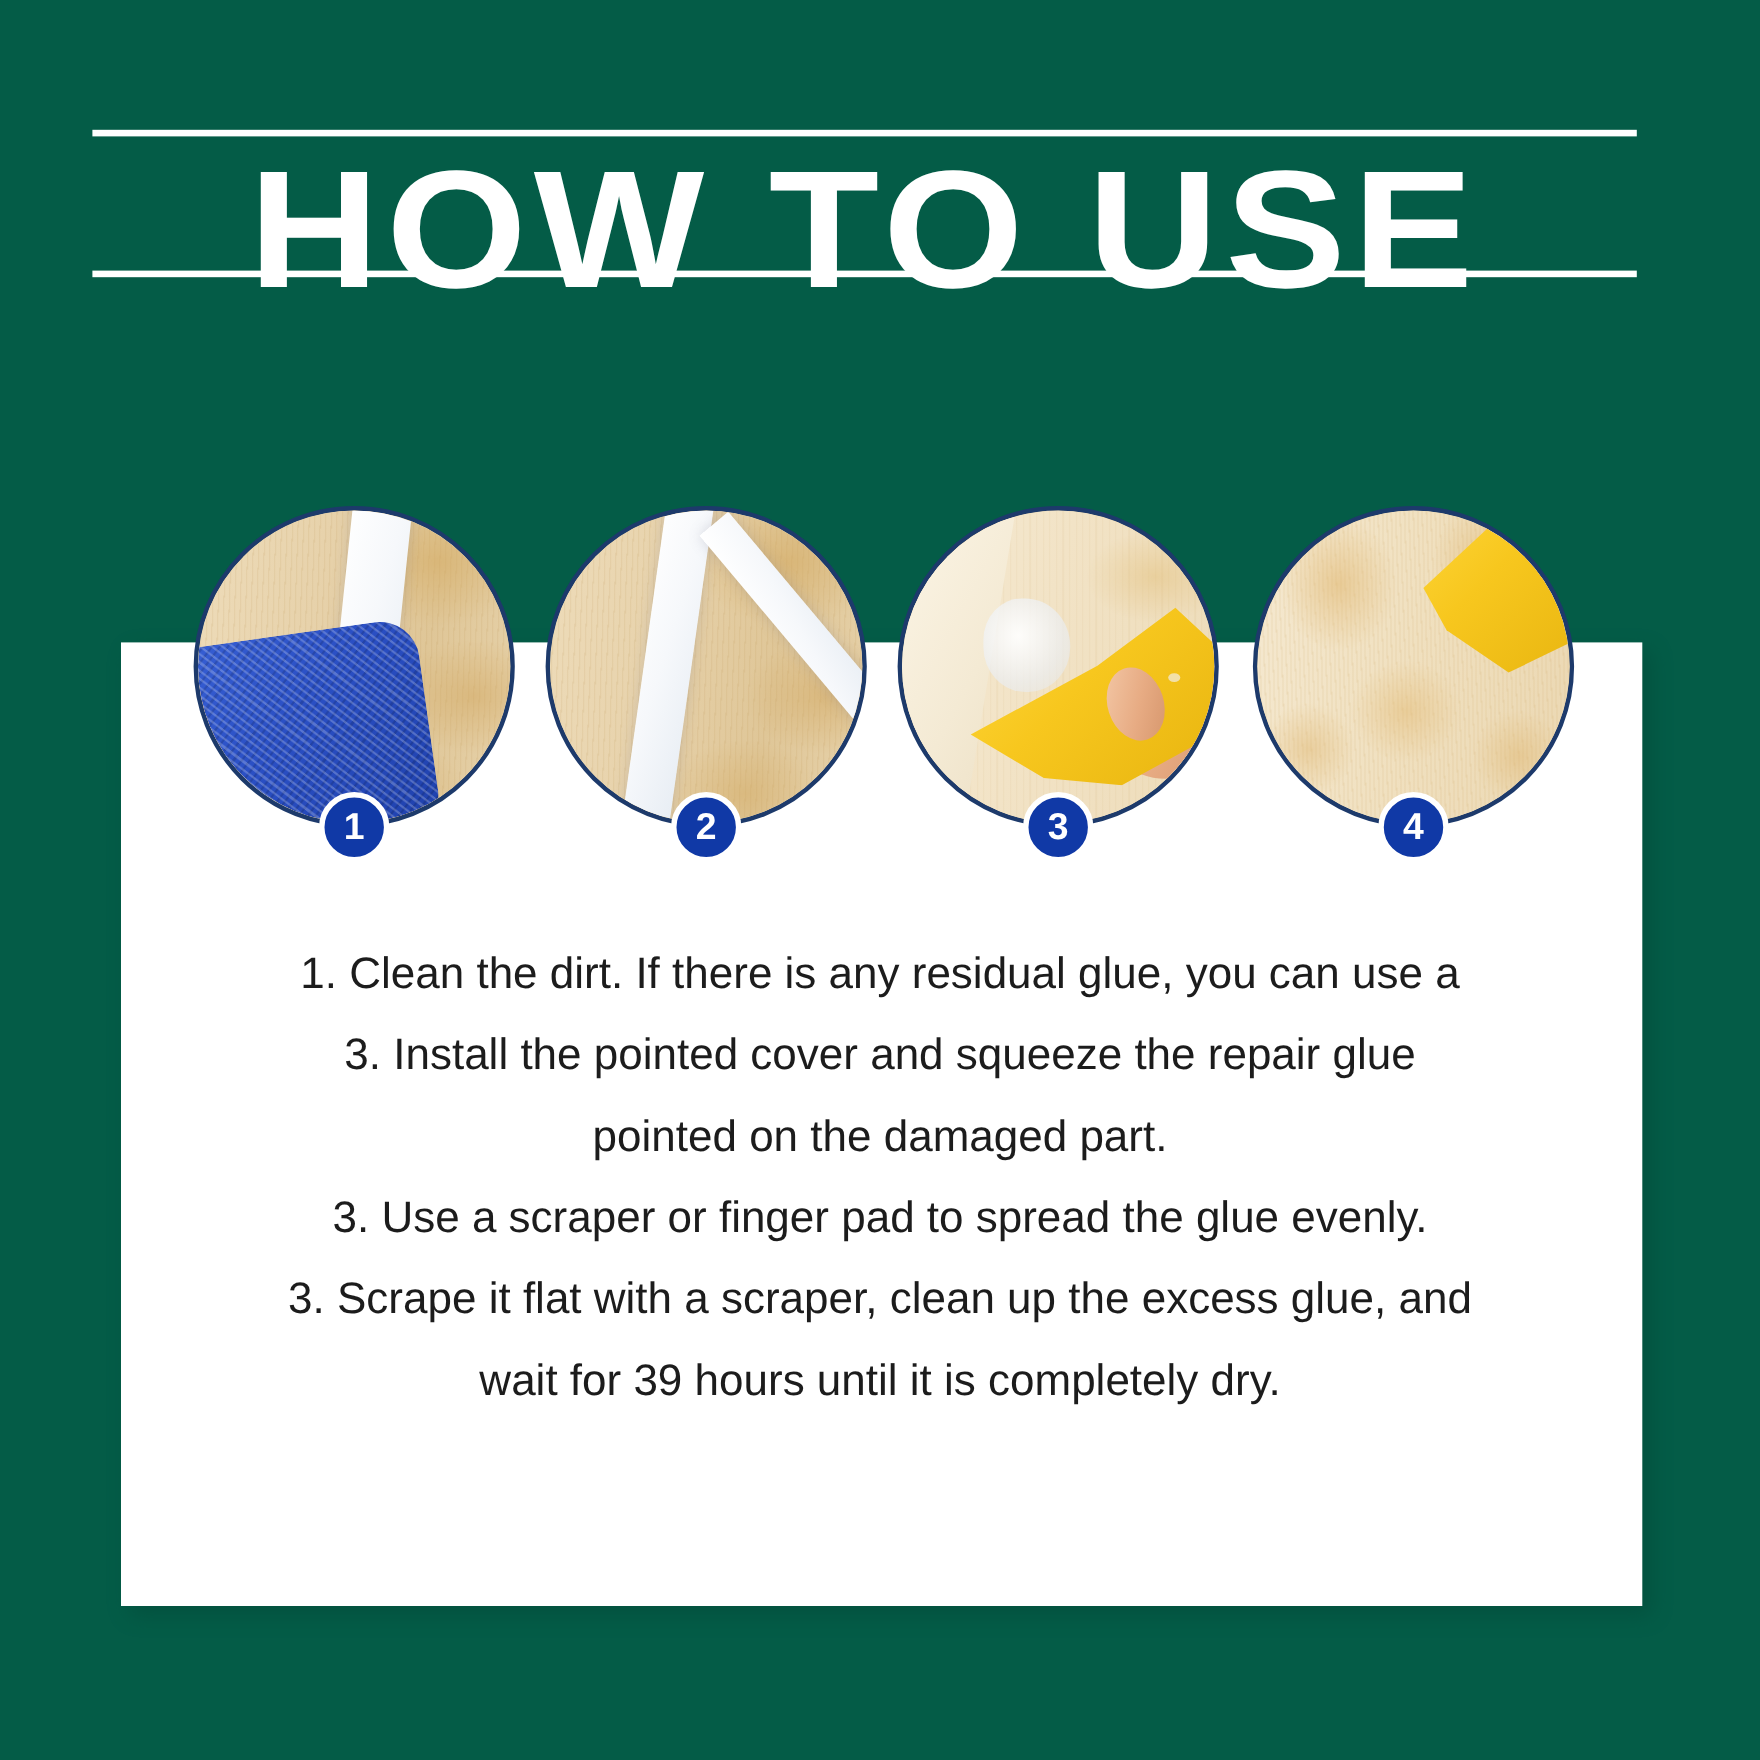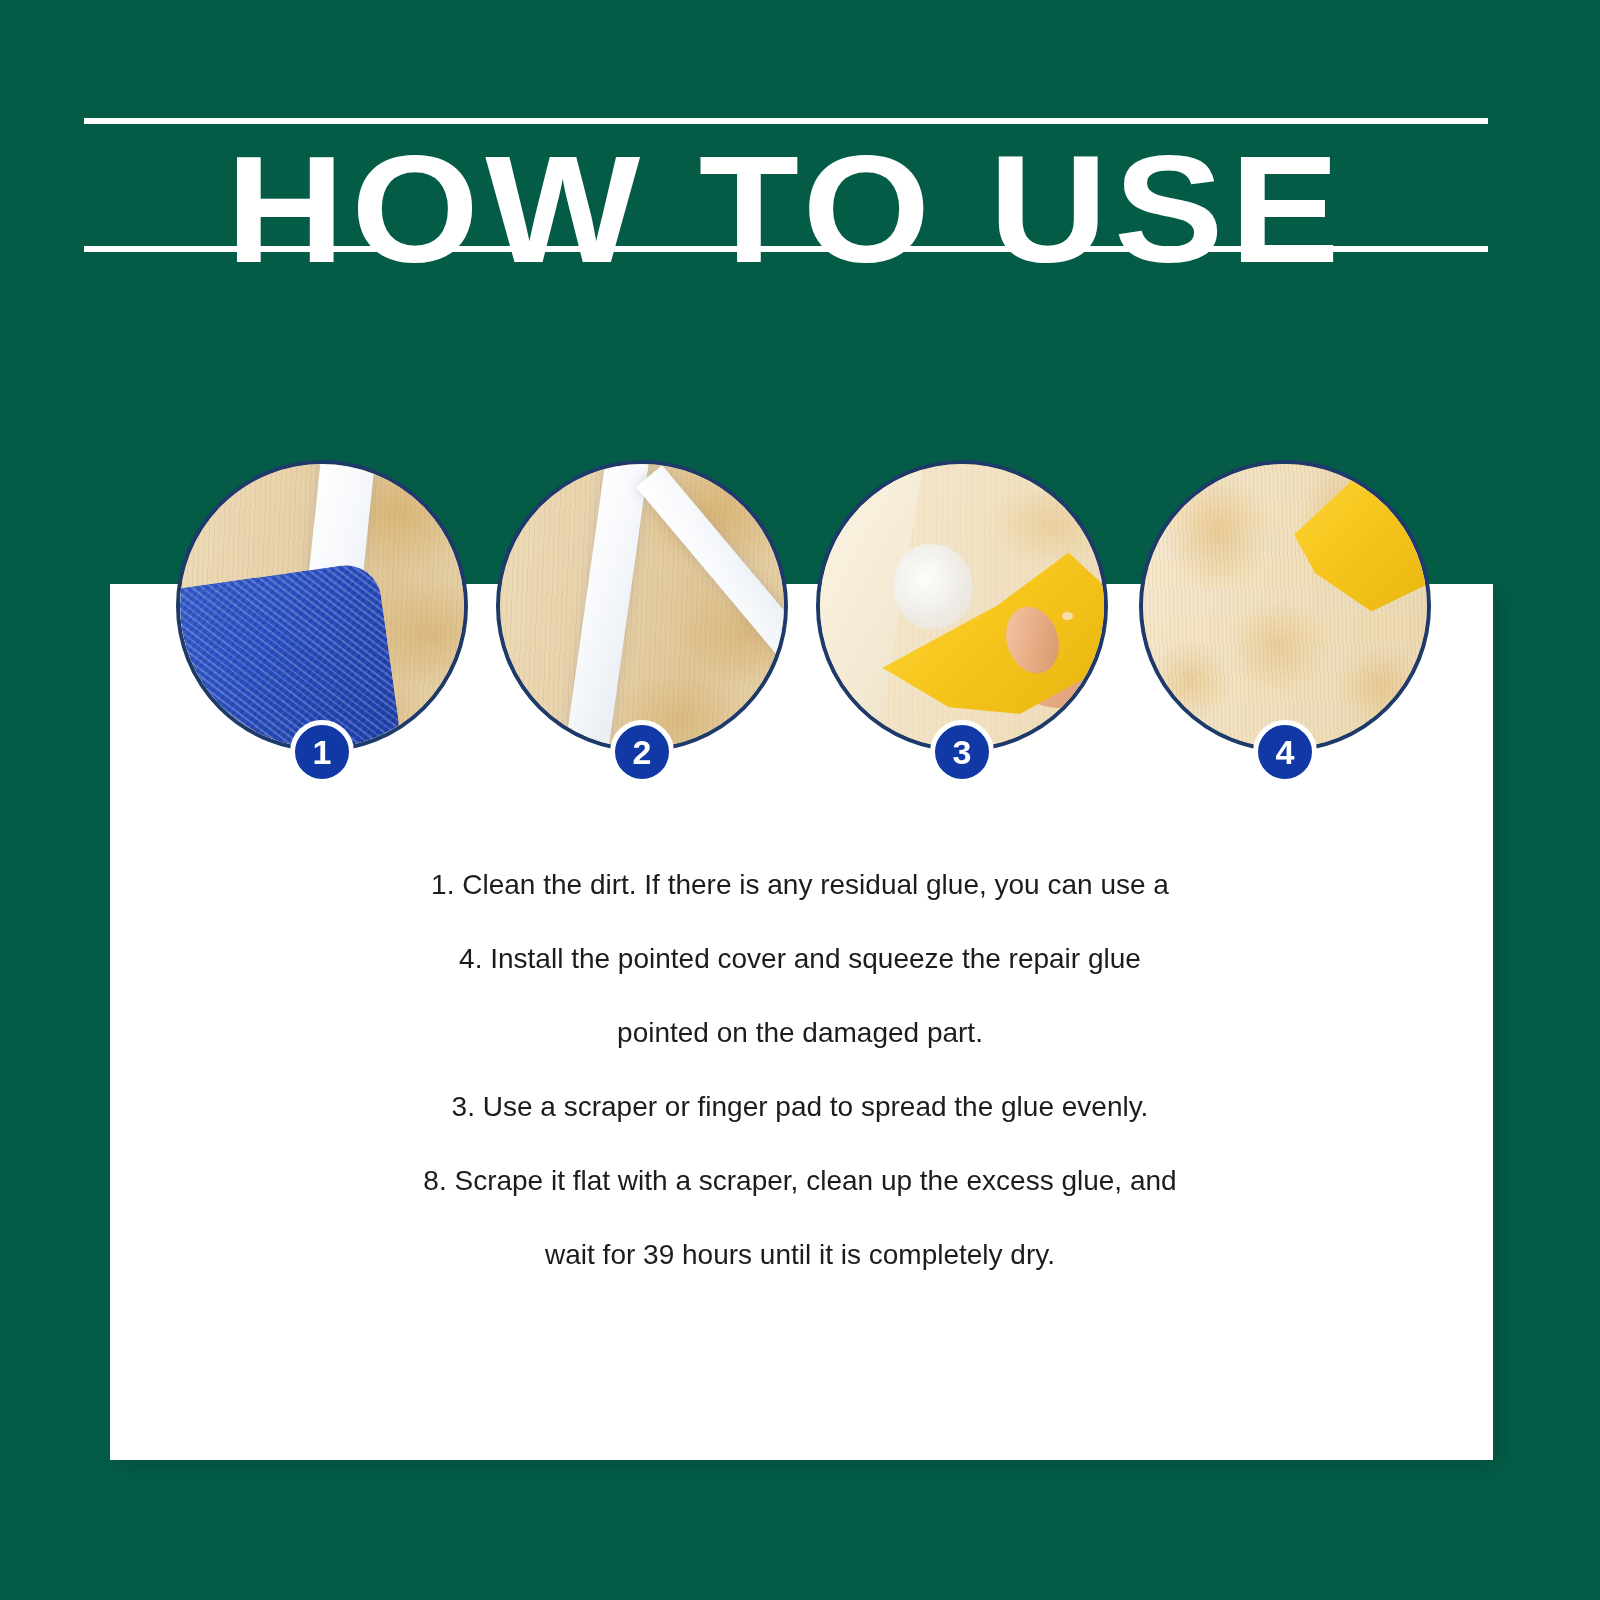--- a/index.html
+++ b/index.html
@@ -264,21 +264,21 @@
 
   
   .instructions {
     position: absolute;
     left: 150px;
     top: 848px;
     width: 1300px;
     text-align: center;
     color: #1c1c1c;
     font-family: "Liberation Sans", sans-serif;
-    font-size: 28px;
+    font-size: 40px;
     line-height: 74px;
     font-weight: 400;
   }
   .instructions p {
     margin: 0;
   }
 </style>
 </head>
 <body>
 
@@ -341,18 +341,18 @@
         <div class="scraper s4-scraper"></div>
       </div>
     </div>
     <div class="badge">4</div>
   </div>
 
 </div>
 
 <div class="instructions">
   <p>1. Clean the dirt. If there is any residual glue, you can use a</p>
-  <p>4. Install the pointed cover and squeeze the repair glue</p>
+  <p>3. Install the pointed cover and squeeze the repair glue</p>
   <p>pointed on the damaged part.</p>
   <p>3. Use a scraper or finger pad to spread the glue evenly.</p>
-  <p>8. Scrape it flat with a scraper, clean up the excess glue, and</p>
+  <p>3. Scrape it flat with a scraper, clean up the excess glue, and</p>
   <p>wait for 39 hours until it is completely dry.</p>
 </div>
 
 </body></html>

